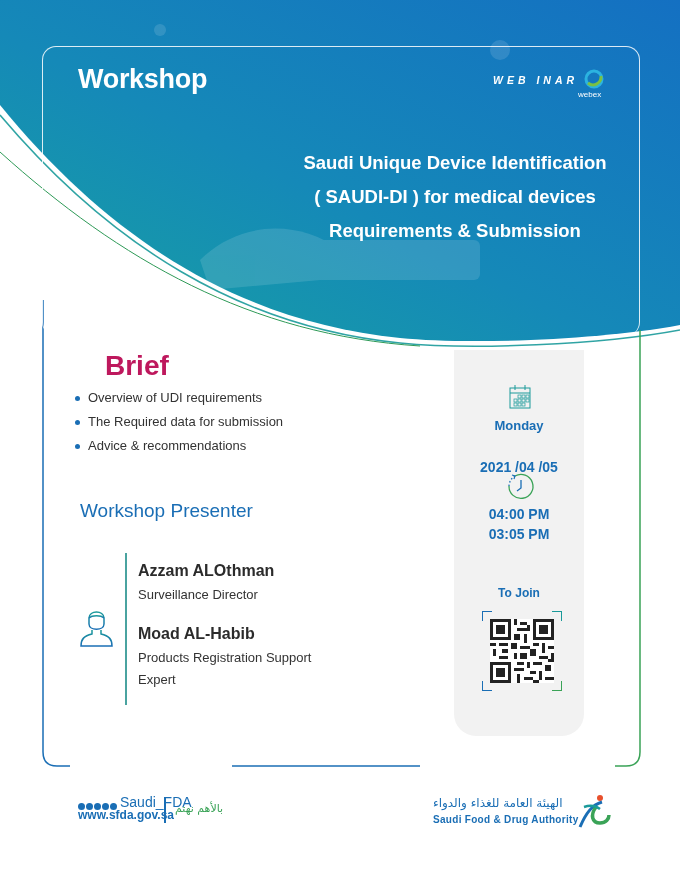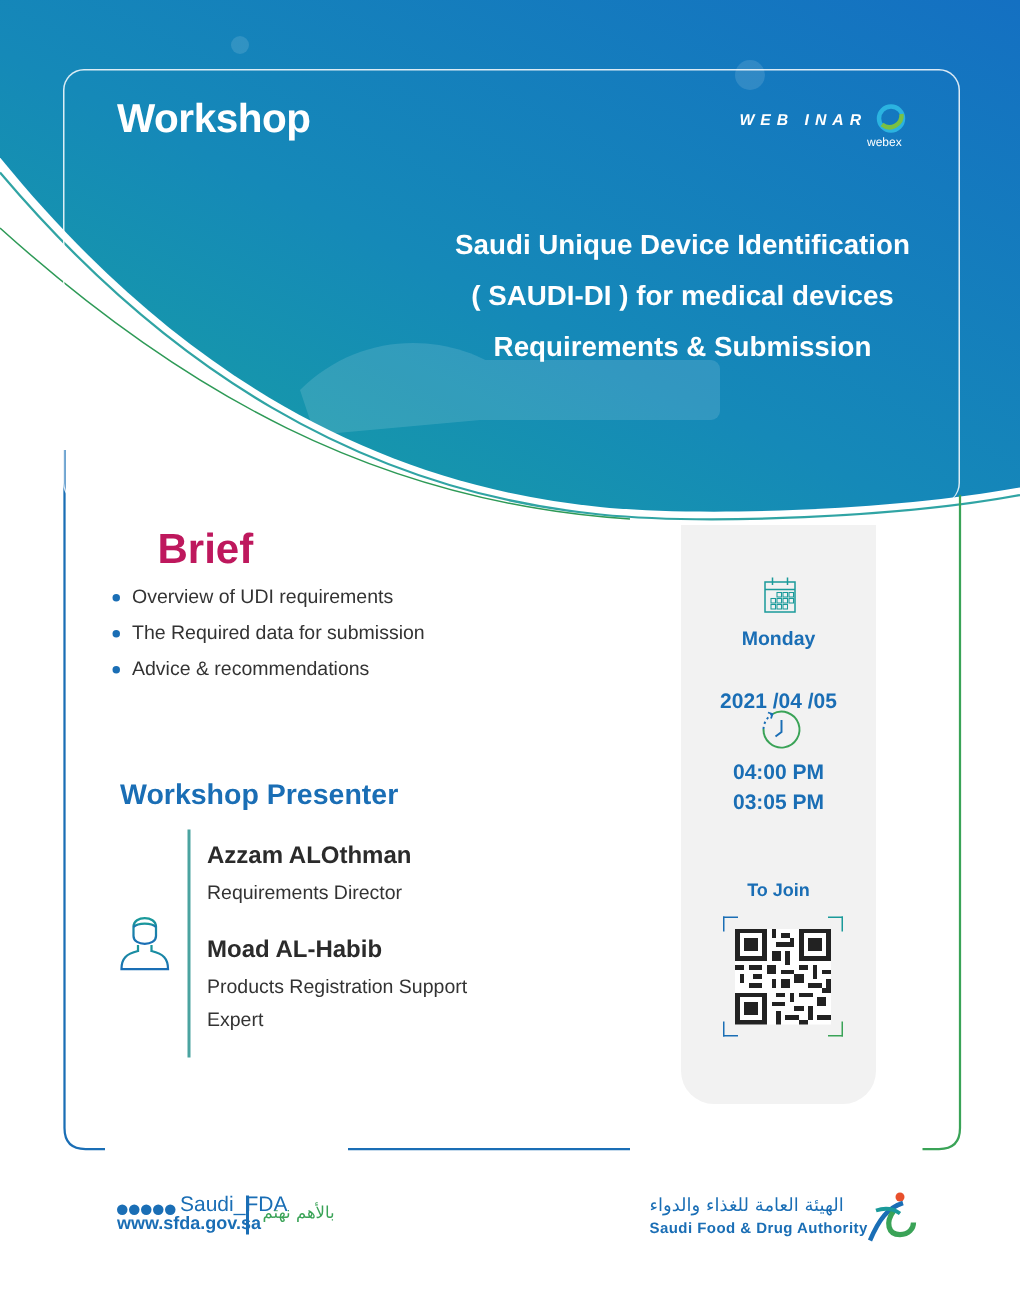--- a/index.html
+++ b/index.html
@@ -39,22 +39,22 @@
     color: #be185d; font-weight: bold; font-size: 28px; margin-left: 18px;
   }
   .brief-list { position: absolute; left: 75px; top: 386px; list-style: none; }
   .brief-list li {
     font-size: 13px; color: #333333; height: 24px; line-height: 24px;
     display: flex; align-items: center;
   }
   .bullet { width: 5px; height: 5px; border-radius: 50%; background: #1a6eb5; margin-right: 8px; }
 
   .presenter-heading {
-    position: absolute; left: 80px; top: 520px;
-    color: #1a6eb5; font-weight: bold; font-size: 19px;
+    position: absolute; left: 80px; top: 500px;
+    color: #1a6eb5; font-weight: normal; font-size: 19px;
   }
   .presenter-bar { position: absolute; left: 125px; top: 553px; width: 1.5px; height: 152px; background: #4aa3a0; }
   .person-icon { position: absolute; left: 79px; top: 606px; width: 35px; height: 42px; }
   .presenter { position: absolute; left: 138px; }
   .presenter .name { font-size: 16px; font-weight: bold; color: #2b2b2b; }
   .presenter .role { font-size: 13px; color: #333333; line-height: 22px; margin-top: 4px; }
 
   .side-panel {
     position: absolute; left: 454px; top: 350px; width: 130px; height: 386px;
     background: #f2f2f2; border-bottom-left-radius: 22px; border-bottom-right-radius: 22px;
@@ -148,21 +148,21 @@
         <stop offset="1" stop-color="#1a6eb5"></stop>
       </linearGradient>
     </defs>
   <path d="M10,12 C10,4 25,4 25,12 L25,18 C25,25 10,25 10,18 Z" fill="none" stroke="url(#pg)" stroke-width="1.5"></path>
   <path d="M10,12 C13,9 22,9 25,12" fill="none" stroke="url(#pg)" stroke-width="1.5"></path>
   <path d="M13,24 L13,28 C5,30 2,33 2,40 L33,40 C33,33 30,30 22,28 L22,24" fill="none" stroke="url(#pg)" stroke-width="1.5"></path>
 </svg>
 
 <div class="presenter" style="top:562px;">
   <div class="name">Azzam ALOthman</div>
-  <div class="role">Requirements Director</div>
+  <div class="role">Surveillance Director</div>
 </div>
 <div class="presenter" style="top:625px;">
   <div class="name">Moad AL-Habib</div>
   <div class="role">
     <div>Products Registration Support</div>
     <div>Expert</div>
   </div>
 </div>
 
 <div class="side-panel"></div>

